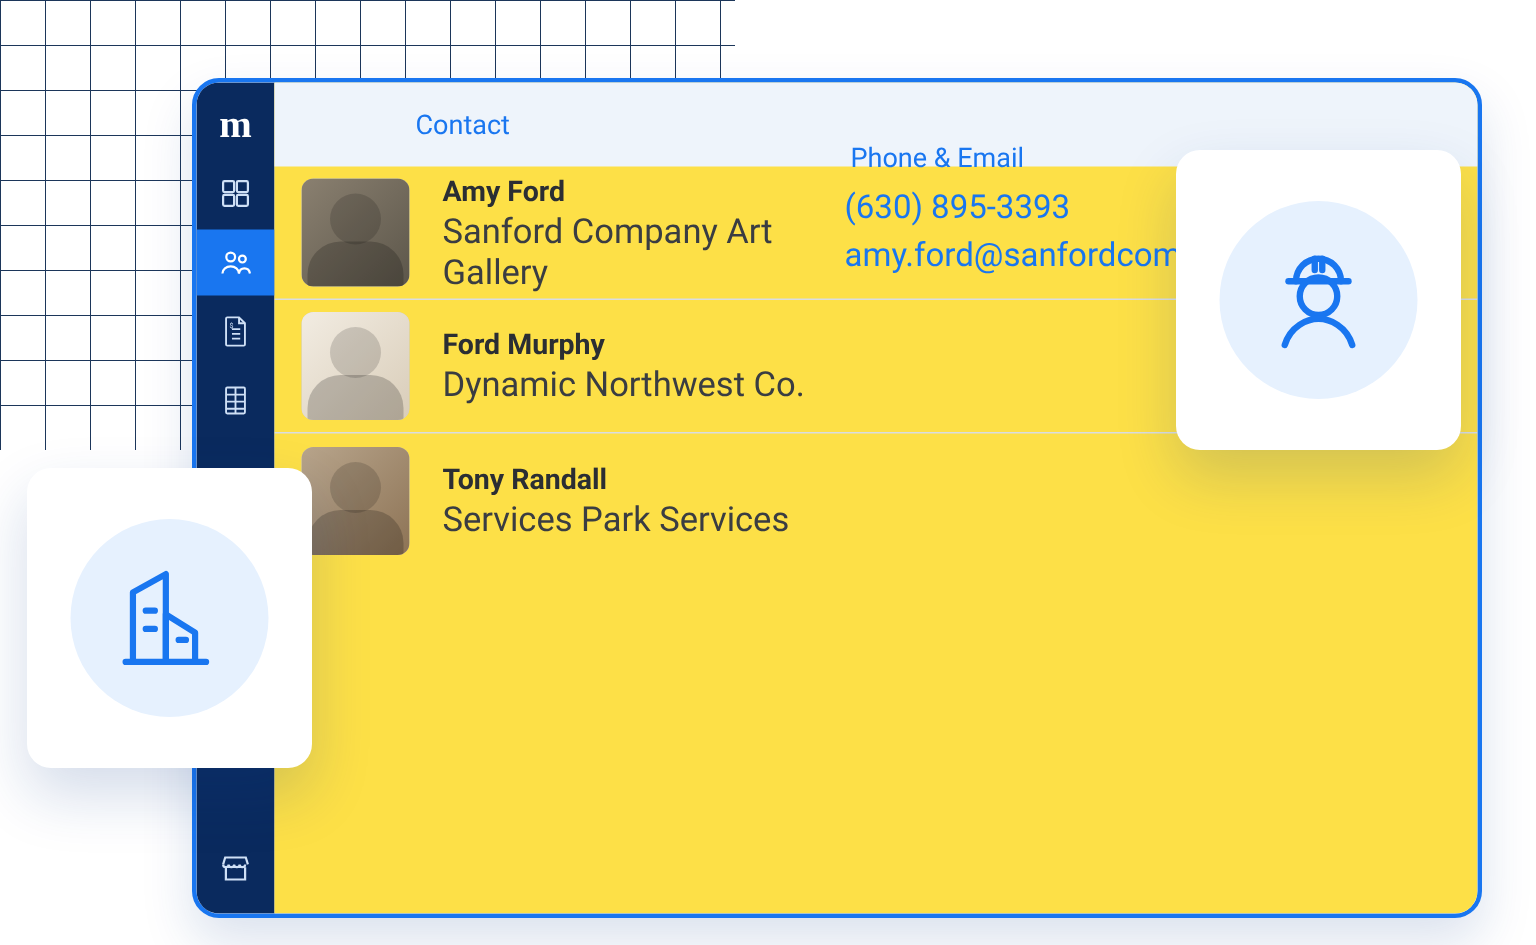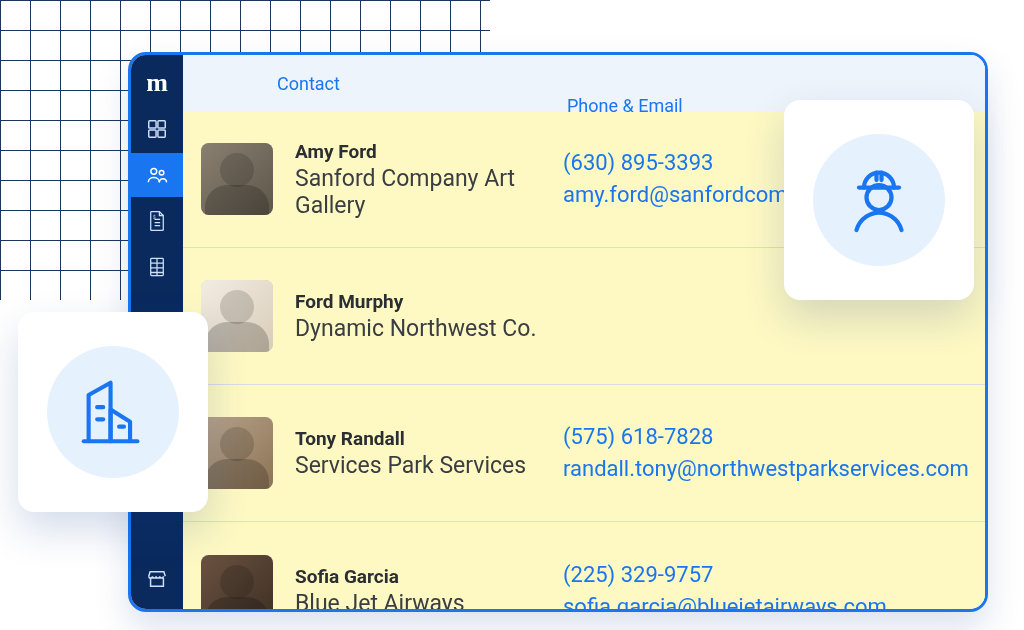--- a/index.html
+++ b/index.html
@@ -63,37 +63,37 @@
     cursor: pointer;
   }
   .side-btn.active { background: #1976f0; }
   .side-bottom { margin-top: auto; margin-bottom: 8px; }
 
   
   .main {
     flex: 1;
     display: flex;
     flex-direction: column;
-    background: #fef9c3;
+    background: #fde047;
   }
   .header-row {
     height: 56px;
     background: #eef4fb;
     display: flex;
     align-items: center;
     padding-left: 94px;
   }
   .col-contact { flex: 0 0 290px; color: #1976f0; font-size: 18px; }
   .col-pe { color: #1976f0; font-size: 18px; margin-top: 44px; }
 
   .list { flex: 1; overflow: hidden; }
   .row {
     display: flex;
     align-items: center;
-    height: 137px;
+    height: 89px;
     border-bottom: 1px solid #d9dde2;
     padding: 12px 18px;
   }
   .row:last-child { border-bottom: none; }
   .avatar {
     width: 72px; height: 72px;
     border-radius: 8px;
     background: #c7c7c7;
     flex-shrink: 0;
     margin-right: 22px;
@@ -238,41 +238,22 @@
       <div class="row">
         <div class="avatar">
           <div class="avatar-inner av-c"></div>
             <div class="head-shape"></div>
             <div class="body-shape"></div>
         </div>
         <div class="name-col">
           <div class="name">Tony Randall</div>
           <div class="company">Services Park Services</div>
         </div>
-        <div class="contact-col">
-          <div class="phone">(575) 618-7828</div>
-          <div class="email">randall.tony@northwestparkservices.com</div>
-        </div>
       </div>
 
-      <div class="row">
-        <div class="avatar">
-          <div class="avatar-inner av-d"></div>
-            <div class="head-shape"></div>
-            <div class="body-shape"></div>
-        </div>
-        <div class="name-col">
-          <div class="name">Sofia Garcia</div>
-          <div class="company">Blue Jet Airways</div>
-        </div>
-        <div class="contact-col">
-          <div class="phone">(225) 329-9757</div>
-          <div class="email">sofia.garcia@bluejetairways.com</div>
-        </div>
-      </div>
 
     </div>
   </div>
 </div>
 
 <div class="float-card float-left">
   <div class="circle">
     <svg width="78" height="78" viewBox="0 0 64 64" fill="none" stroke="#1976f0" stroke-width="3.4" stroke-linecap="round" stroke-linejoin="round">
       <path d="M12 56V18l18-10v48"></path>
       <path d="M30 56V30l16 10v16"></path>

